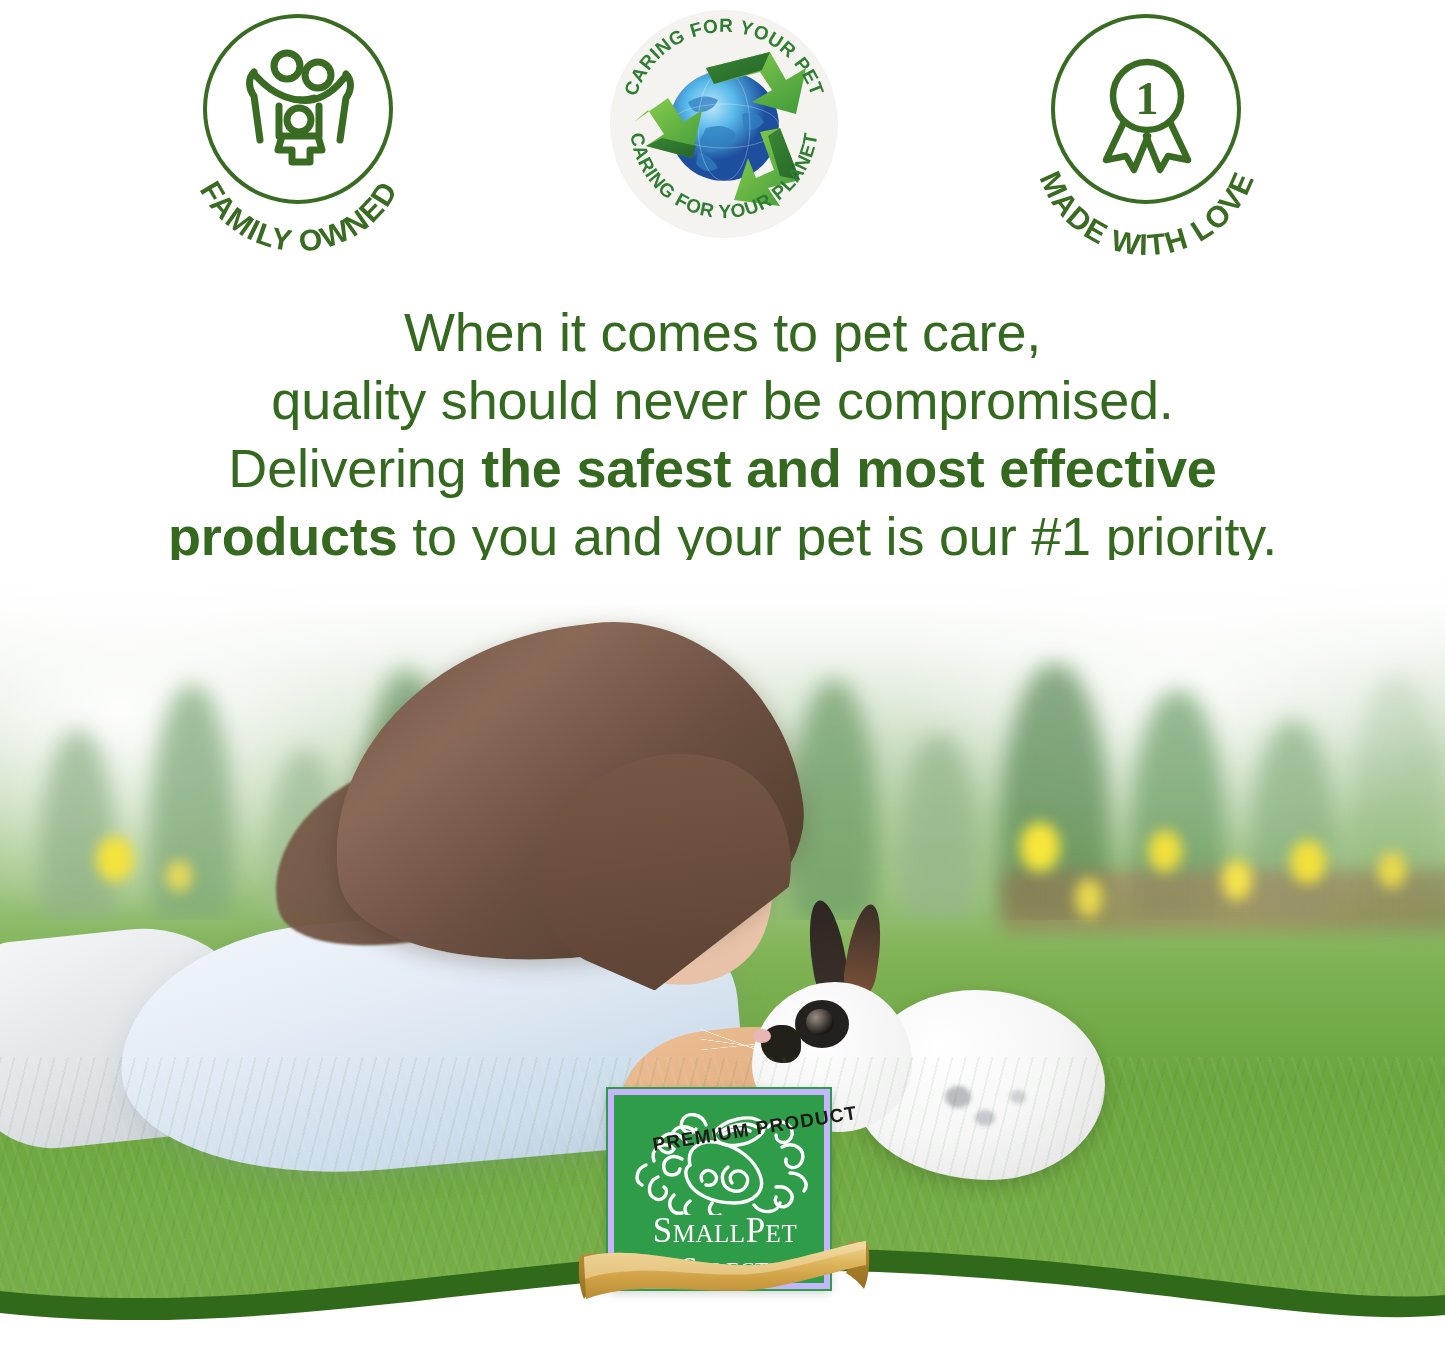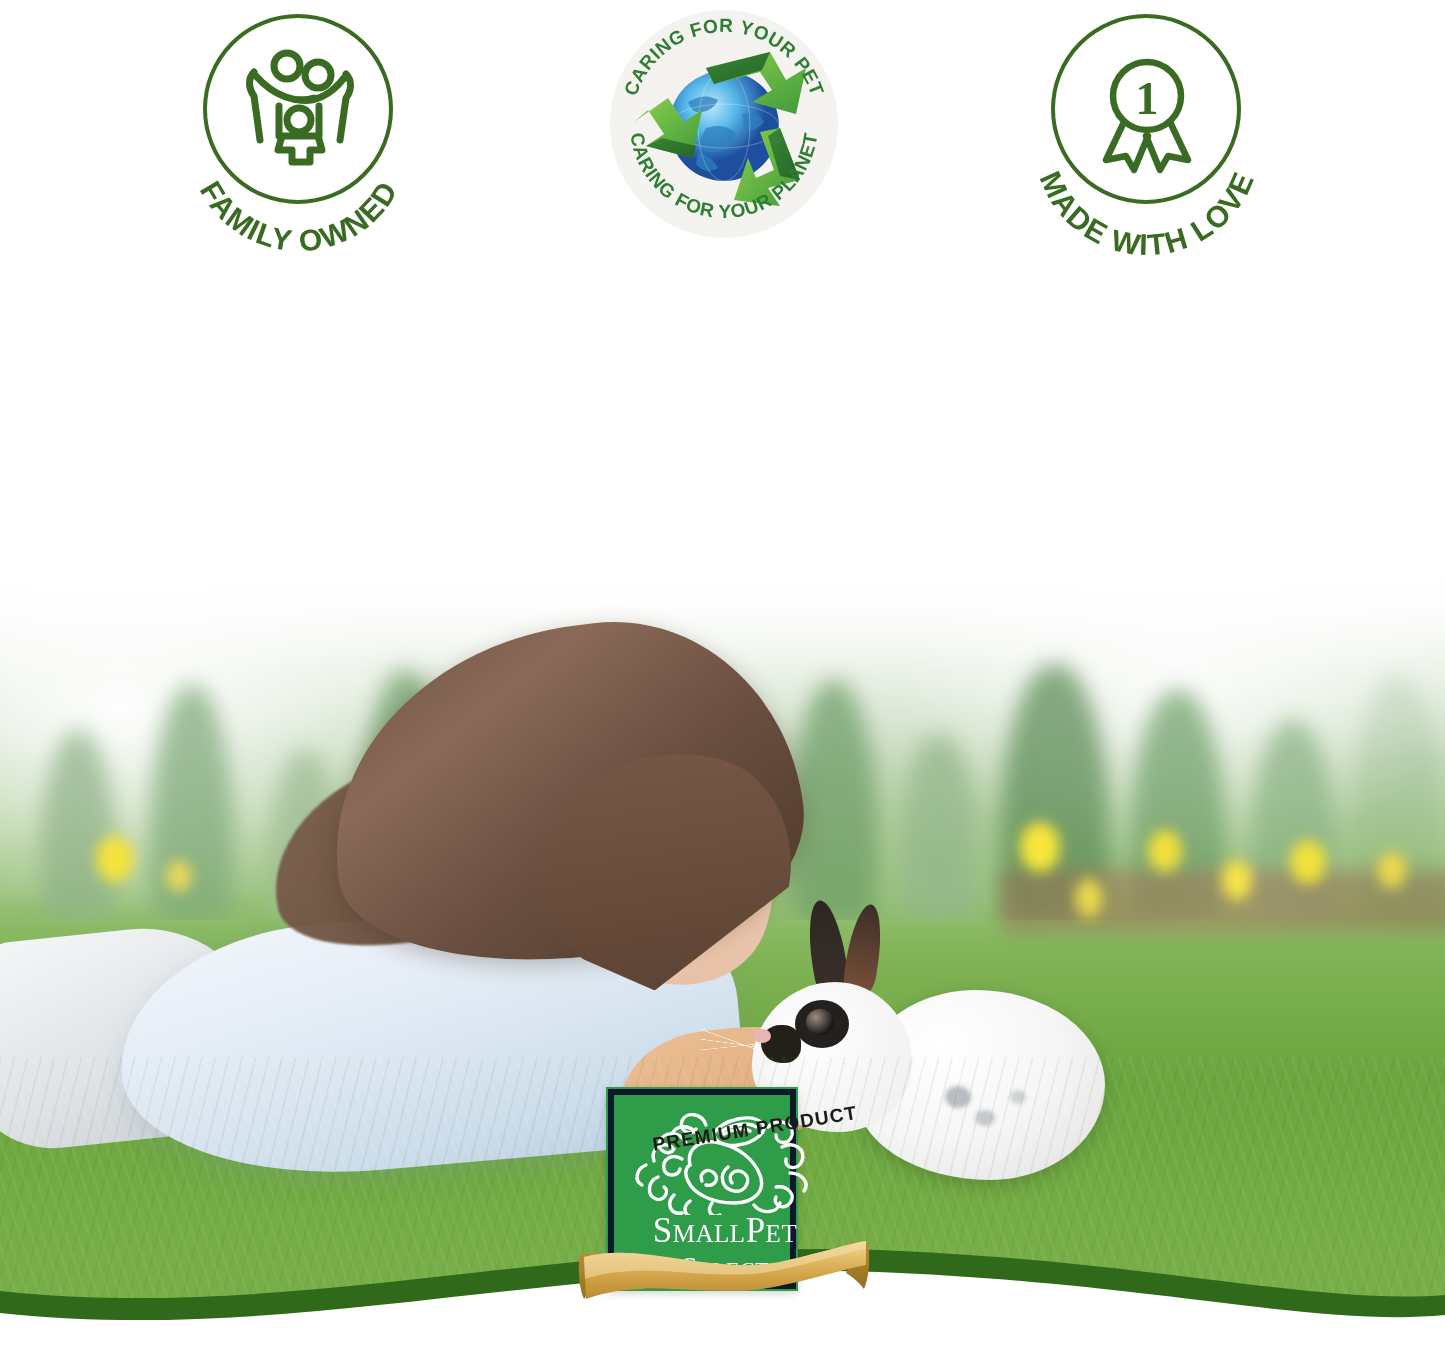--- a/index.html
+++ b/index.html
@@ -289,23 +289,23 @@
   .logo-wrap {
     position: absolute;
     left: 608px;
     top: 1089px;
     width: 230px;
     height: 215px;
   }
   .logo-square {
     position: absolute;
     left: 0; top: 0;
-    width: 188px; height: 200px;
+    width: 222px; height: 200px;
     background: #2f9c4a;
-    border: 6px solid #0f172a;
+    border: 6px solid #c4b5fd;
     outline: 2px solid #2f9c4a;
     box-sizing: border-box;
     box-shadow: 0 3px 10px rgba(0,0,0,0.22);
   }
   .logo-bunny { position: absolute; left: 14px; top: 8px; width: 194px; height: 112px; }
   .logo-name {
     position: absolute;
     left: 0; top: 118px; width: 222px;
     text-align: center;
     color: #ffffff;
@@ -424,20 +424,26 @@
         <g fill="none" stroke="#3a6b22" stroke-width="6.5" stroke-linecap="round" stroke-linejoin="round">
           <circle cx="65" cy="52" r="34"></circle>
           <path d="M42 78 L24 116 L44 112 L52 126 L66 92"></path>
           <path d="M88 78 L106 116 L86 112 L78 126 L64 92"></path>
         </g>
         <text x="65" y="70" text-anchor="middle" font-family="Liberation Serif, serif" font-size="46" font-weight="bold" fill="#3a6b22">1</text>
       </svg>
     </div>
   </div>
 
+  <div class="headline">
+    <span class="ln">When it comes to pet care,</span>
+    <span class="ln">quality should never be compromised.</span>
+    <span class="ln"><span>Delivering </span><b>the safest and most effective</b></span>
+    <span class="ln"><b>products</b><span> to you and your pet is our #1 priority.</span></span>
+  </div>
 
   <div class="photo">
     <div class="photo-inner"></div>
 
     <div class="trees">
       <div class="tree" style="left:40px;  width:76px;  height:190px; background:#8fb187;"></div>
       <div class="tree" style="left:150px; width:84px;  height:235px; background:#7ea878;"></div>
       <div class="tree" style="left:270px; width:70px;  height:170px; background:#9dbc94;"></div>
       <div class="tree" style="left:360px; width:92px;  height:250px; background:#6f9d68;"></div>
       <div class="tree" style="left:470px; width:80px;  height:205px; background:#86ae7e;"></div>

